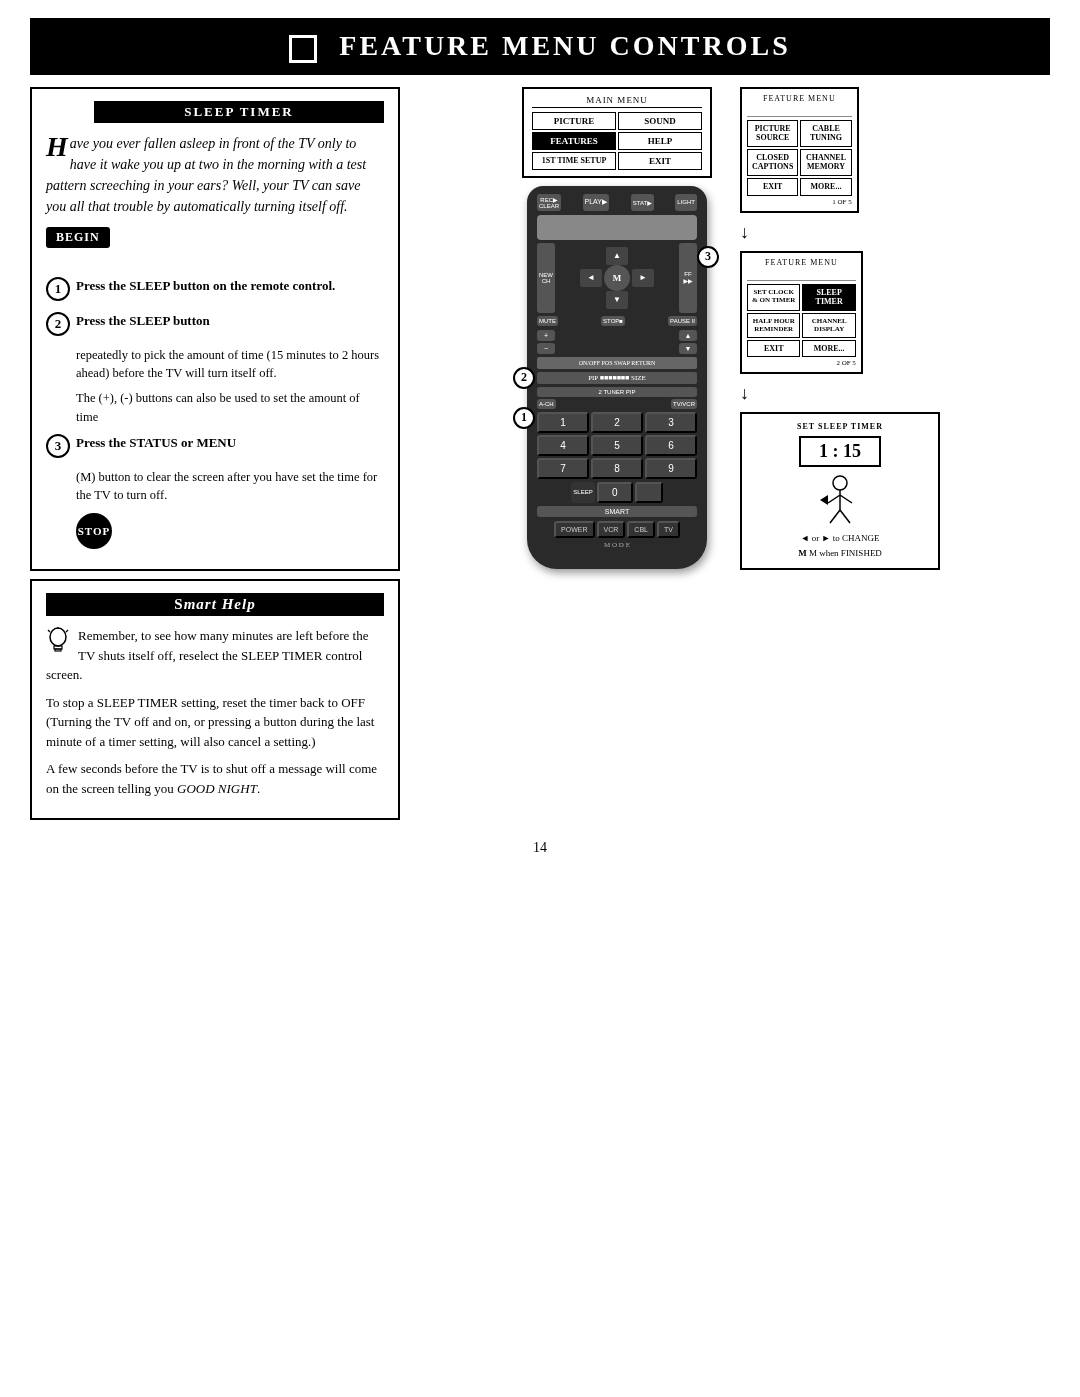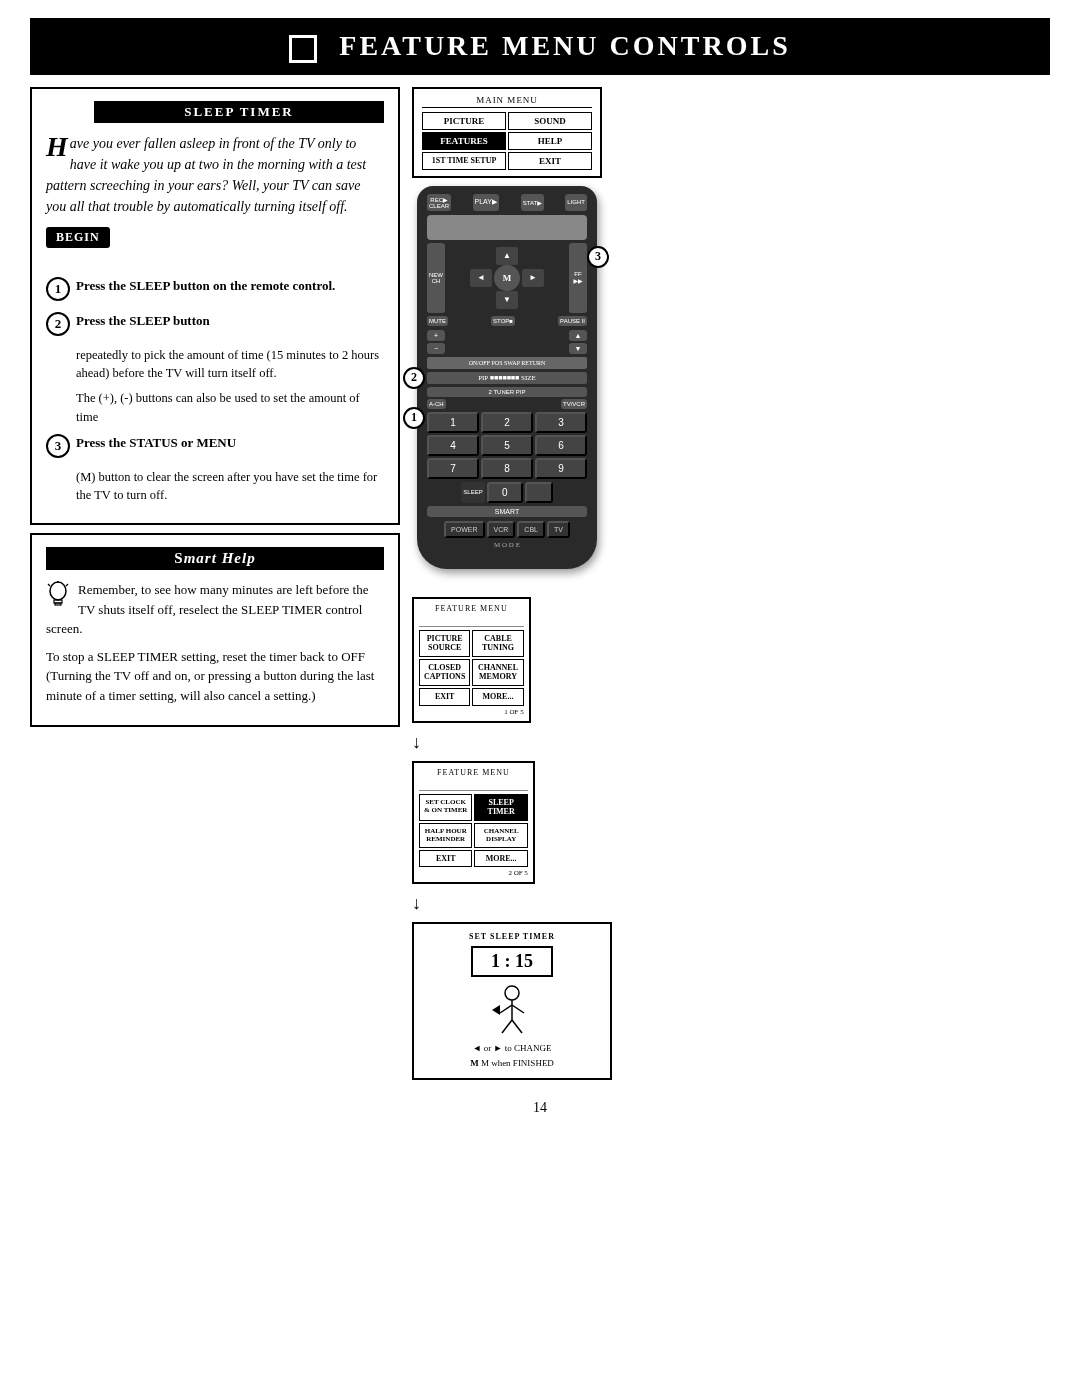--- a/index.html
+++ b/index.html
@@ -355,21 +355,21 @@
     
     .page-number {
       text-align: center;
       font-size: 14px;
       margin-top: 20px;
       padding-bottom: 20px;
     }
 
     .right-panels {
       display: flex;
-      flex-direction: column;
+      flex-direction: row;
       gap: 28px;
       width: 100%;
       justify-content: center;
       align-items: flex-start;
     }
 
     .remote-col {
       display: flex;
       flex-direction: column;
       align-items: center;
@@ -441,38 +441,42 @@
       <div class="step">
         <div class="step-num">3</div>
         <div class="step-content">
           <strong>Press the STATUS or MENU</strong>
         </div>
       </div>
       <div class="step-note">
         (M) button to clear the screen after you have set the time for the TV to turn off.
       </div>
 
+      <div style="margin: 8px 0 8px 30px;">
+        <span style="display:inline-block; background:#000; color:#fff; border-radius:50%; width:36px; height:36px; text-align:center; line-height:36px; font-size:11px; font-weight:bold; letter-spacing:1px;">STOP</span>
+      </div>
     </div>
 
     <div class="smart-help-box">
       <div class="smart-help-title">
         S<span>mart</span> <span>H</span><span>elp</span>
       </div>
       <div class="smart-help-content">
 
         <svg width="24" height="30" style="float:left; margin-right:8px;" viewBox="0 0 24 30">
           <ellipse cx="12" cy="11" rx="8" ry="9" fill="none" stroke="#000" stroke-width="1.5"></ellipse>
           <rect x="8" y="20" width="8" height="3" fill="none" stroke="#000" stroke-width="1.2"></rect>
           <rect x="9" y="23" width="6" height="2" fill="none" stroke="#000" stroke-width="1.2"></rect>
           <line x1="12" y1="3" x2="12" y2="1" stroke="#000" stroke-width="1.2"></line>
           <line x1="4" y1="6" x2="2" y2="4" stroke="#000" stroke-width="1.2"></line>
           <line x1="20" y1="6" x2="22" y2="4" stroke="#000" stroke-width="1.2"></line>
         </svg>
         <p>Remember, to see how many minutes are left before the TV shuts itself off, reselect the SLEEP TIMER control screen.</p>
         <p>To stop a SLEEP TIMER setting, reset the timer back to OFF (Turning the TV off and on, or pressing a button during the last minute of a timer setting, will also cancel a setting.)</p>
+        <p>A few seconds before the TV is to shut off a message will come on the screen telling you <em>GOOD NIGHT</em>.</p>
       </div>
     </div>
 
   </div>
 
   <div class="right-col">
 
     <div class="right-panels">
 
       <div class="remote-col">

